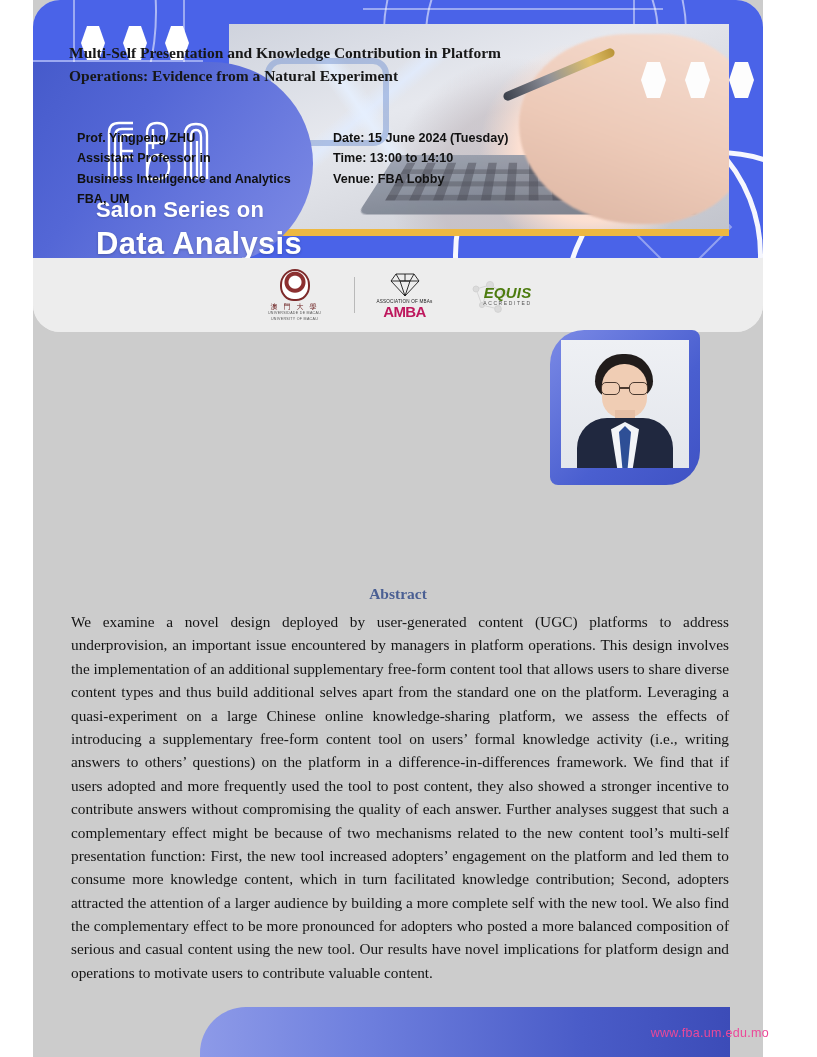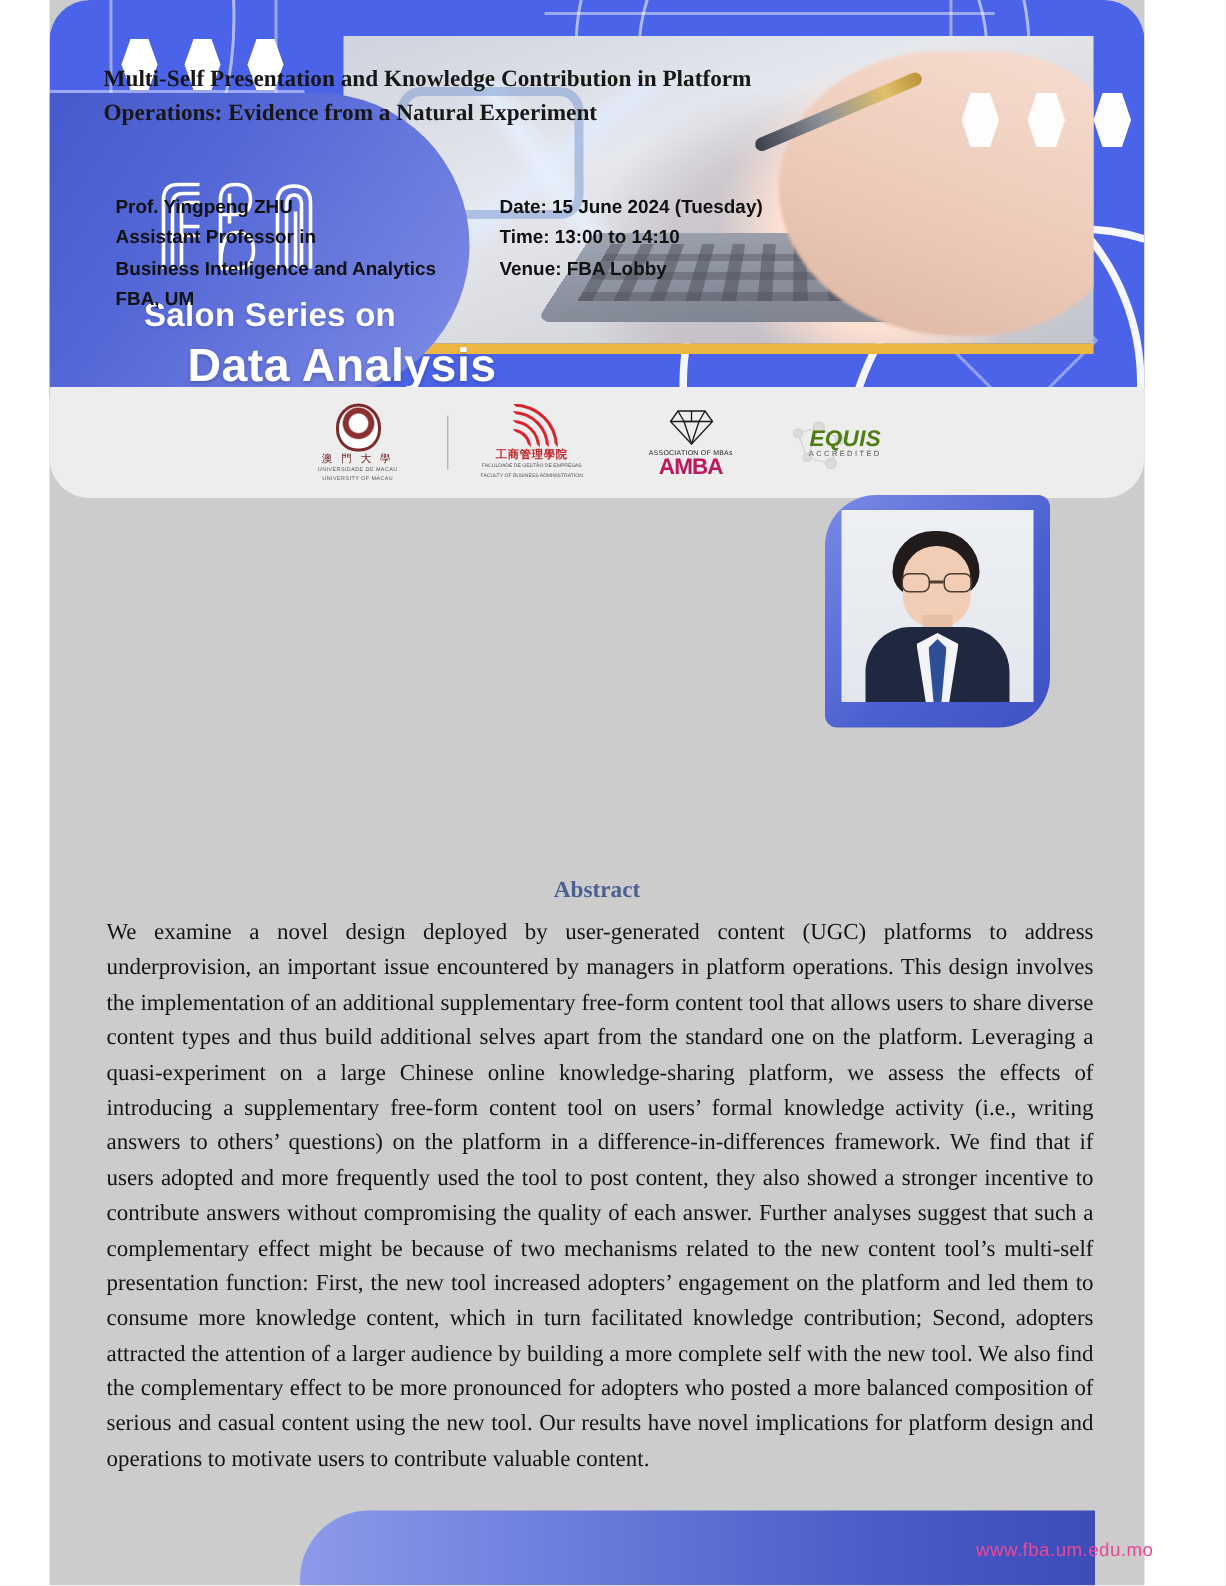--- a/index.html
+++ b/index.html
@@ -176,21 +176,20 @@
   .data-line {
     position: absolute;
     left: 63px;
     top: 226px;
     color: #ffffff;
     font-size: 31px;
     font-weight: bold;
     letter-spacing: 0.3px;
     white-space: nowrap;
     text-shadow: 0 1px 3px rgba(0,0,0,0.22);
-    margin-left: 29px;
   }
 
   
   .logo-strip {
     position: absolute;
     left: 0;
     top: 258px;
     width: 730px;
     height: 74px;
     background: #ededed;
@@ -476,33 +475,20 @@
           <div class="um-logo">
             <div class="um-crest"></div>
             <div class="um-cn">澳 門 大 學</div>
             <div class="um-en">UNIVERSIDADE DE MACAU</div>
             <div class="um-en">UNIVERSITY OF MACAU</div>
           </div>
         </div>
 
         <div class="logo-divider"></div>
 
-        <div class="logo-cell">
-          <div class="fbl-logo">
-            <div class="fbl-mark">
-              <span style="left:2px; top:16px; width:8px; height:8px;"></span>
-              <span style="left:2px; top:10px; width:14px; height:14px;"></span>
-              <span style="left:2px; top:4px; width:20px; height:20px;"></span>
-              <span style="left:2px; top:-1px; width:26px; height:25px;"></span>
-            </div>
-            <div class="fbl-cn">工商管理學院</div>
-            <div class="fbl-en">FACULDADE DE GESTÃO DE EMPRESAS</div>
-            <div class="fbl-en">FACULTY OF BUSINESS ADMINISTRATION</div>
-          </div>
-        </div>
 
 
         <div class="logo-cell">
           <div class="amba-logo">
             <div class="amba-d">
               <svg width="30" height="26" viewBox="0 0 30 26">
                 <g fill="none" stroke="#1a1a1a" stroke-width="0.9">
                   <path d="M6,2 L24,2 L29,9 L15,24 L1,9 Z"></path>
                   <path d="M1,9 L29,9"></path>
                   <path d="M6,2 L10,9 L15,24"></path>

